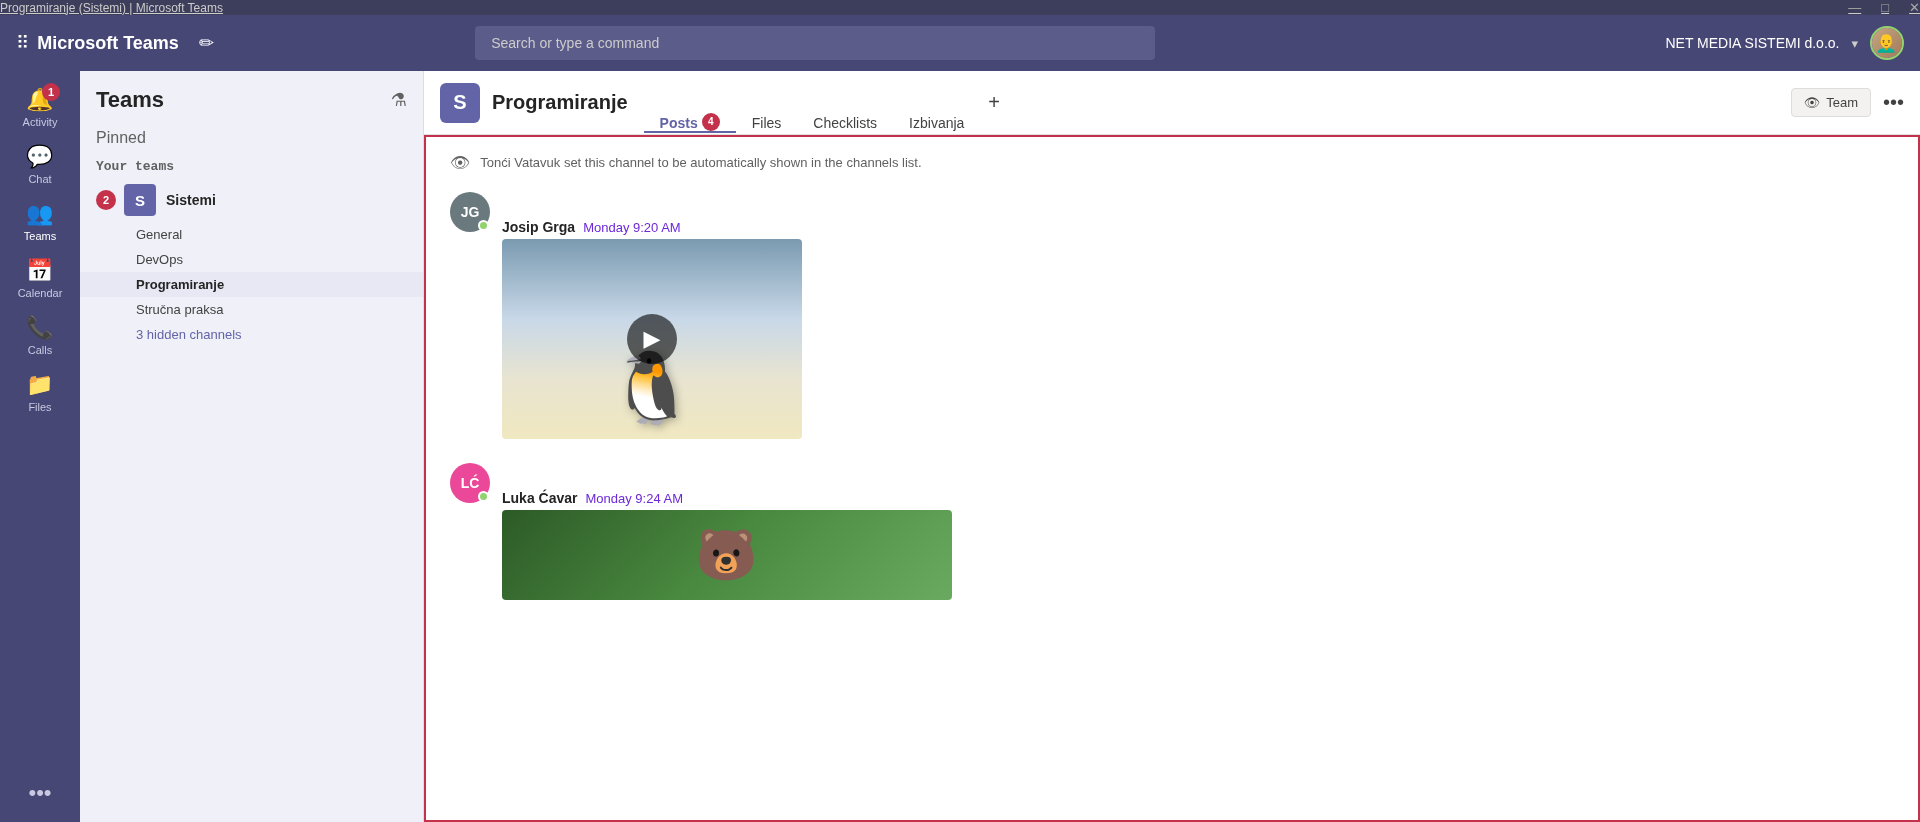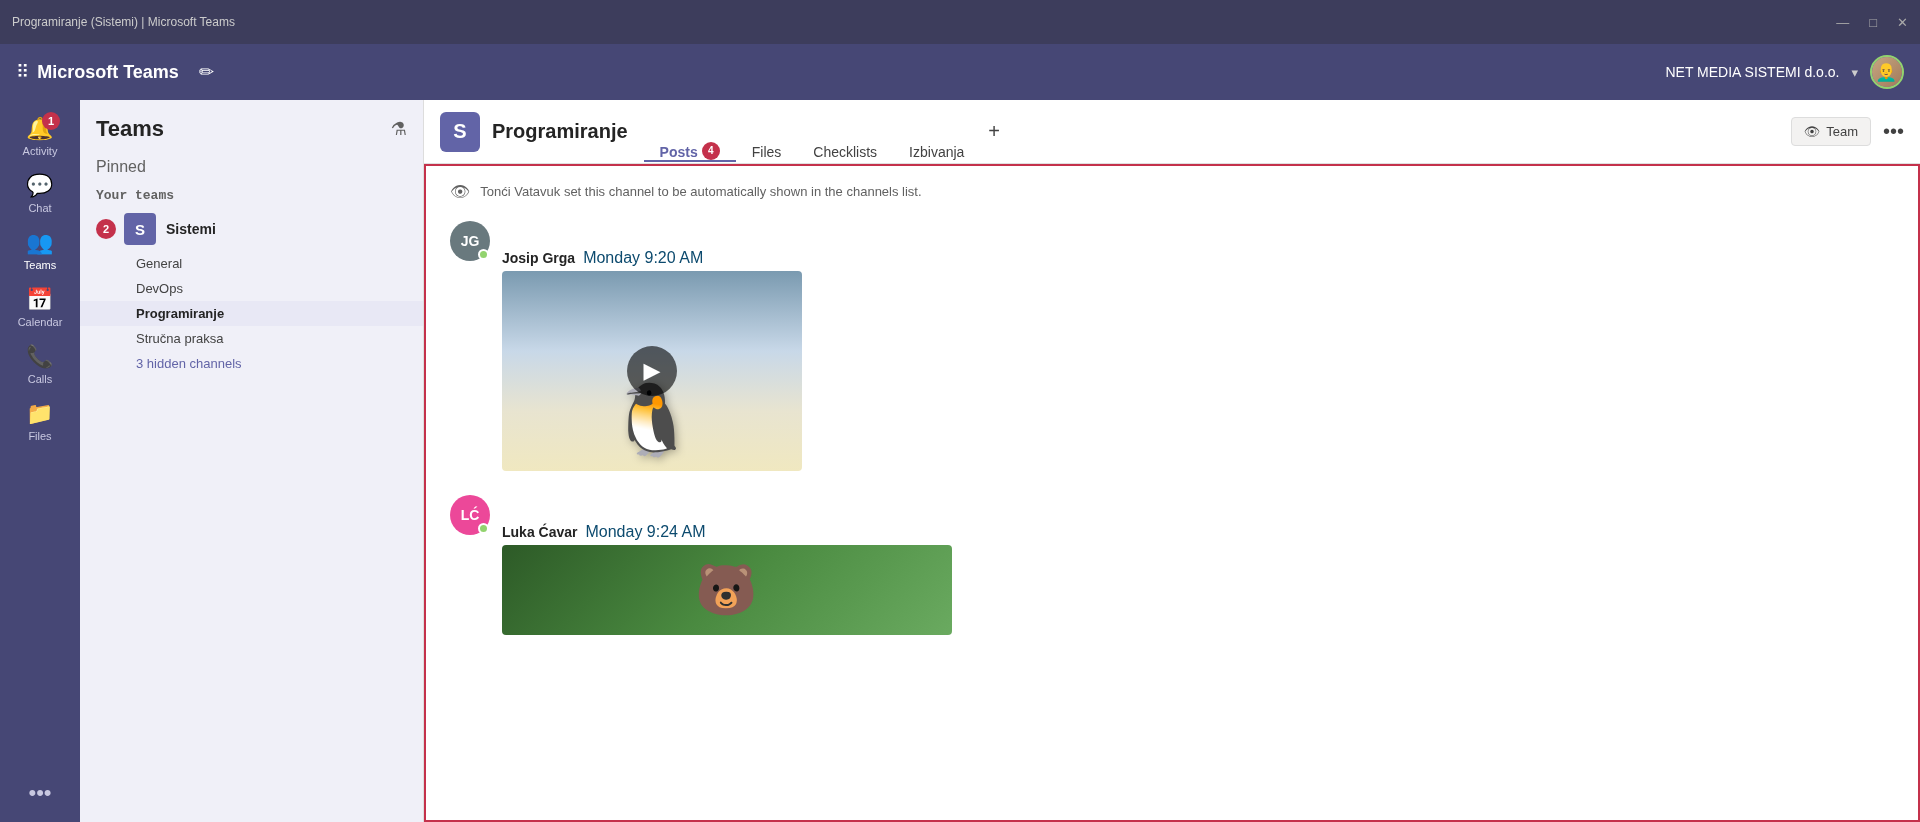--- a/index.html
+++ b/index.html
@@ -1,27 +1,28 @@
 <!DOCTYPE html>
 <html><head>
   <meta charset="utf-8">
   <style>
     * { margin: 0; padding: 0; box-sizing: border-box; }
     body { font-family: 'Segoe UI', sans-serif; background: #f3f2f1; width: 1920px; height: 822px; overflow: hidden; display: flex; flex-direction: column; }
 
     
     .titlebar {
       background: #3d3d5c;
-      height: 44px;
-      display: flex;
-      align-items: center;
-      padding: 0 12px;
+      height: 15px;
+      display: flex;
+      align-items: center;
+      padding: 0 0;
       color: #ccc;
       font-size: 12px;
       flex-shrink: 0;
+      text-decoration: underline;
     }
     .titlebar-buttons { margin-left: auto; display: flex; gap: 20px; color: #aaa; font-size: 13px; cursor: pointer; }
 
     
     .header {
       background: #464775;
       height: 56px;
       display: flex;
       align-items: center;
       padding: 0 16px;
@@ -265,21 +266,21 @@
       width: 11px; height: 11px;
       background: #92d36e;
       border-radius: 50%;
       border: 2px solid white;
     }
     .msg-avatar-jg { background: #69797e; }
     .msg-avatar-lc { background: #ec4899; }
     .msg-body { flex: 1; }
     .msg-header { display: flex; align-items: baseline; gap: 8px; margin-bottom: 4px; }
     .msg-sender { font-size: 14px; font-weight: 700; color: #242424; }
-    .msg-time { font-size: 16px; color: #0c4a6e; margin-top: 28px; }
+    .msg-time { font-size: 13px; color: #6d28d9; margin-top: 28px; }
 
     .video-thumbnail {
       width: 300px;
       height: 200px;
       background: linear-gradient(135deg, #3a5a7a 0%, #1a3a5a 50%, #8a9aaa 100%);
       border-radius: 4px;
       position: relative;
       overflow: hidden;
       cursor: pointer;
       margin-top: 4px;
@@ -317,20 +318,23 @@
     <span>✕</span>
   </div>
 </div>
 
 <div class="header">
   <div class="header-logo">
     <span class="header-grid-icon">⠿</span>
     <span class="header-app-name">Microsoft Teams</span>
   </div>
   <span class="header-compose-btn">✏</span>
+  <div class="header-search">
+    <span>Search or type a command</span>
+  </div>
   <div class="header-right">
     <span class="user-name">NET MEDIA SISTEMI d.o.o.</span>
     <span style="color:#ccc;font-size:13px;">▾</span>
     <div class="avatar-circle">
       <div class="avatar-face">👨‍🦲</div>
     </div>
   </div>
 </div>
 
 <div class="main-layout">

